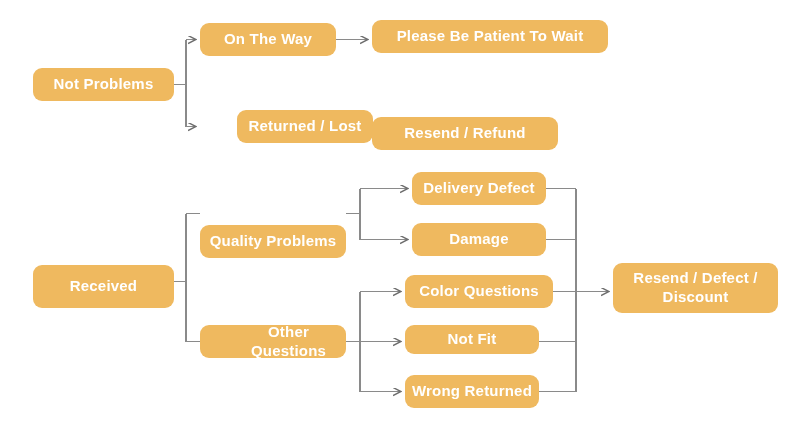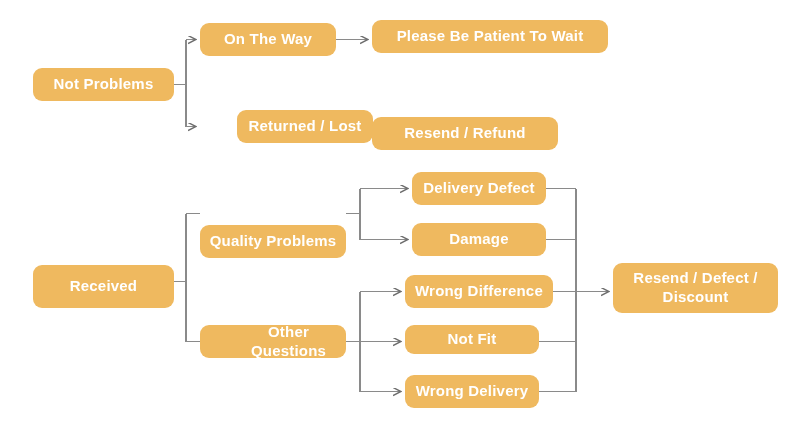--- a/index.html
+++ b/index.html
@@ -132,29 +132,29 @@
 
   <div class="node" style="left:412px; top:172px; width:134px; height:33px;">
     <span class="node-label">Delivery Defect</span>
   </div>
 
   <div class="node" style="left:412px; top:223px; width:134px; height:33px;">
     <span class="node-label">Damage</span>
   </div>
 
   <div class="node" style="left:405px; top:275px; width:148px; height:33px;">
-    <span class="node-label">Wrong Difference</span>
+    <span class="node-label">Color Questions</span>
   </div>
 
   <div class="node" style="left:405px; top:325px; width:134px; height:29px;">
     <span class="node-label">Not Fit</span>
   </div>
 
   <div class="node" style="left:405px; top:375px; width:134px; height:33px;">
-    <span class="node-label">Wrong Delivery</span>
+    <span class="node-label">Wrong Returned</span>
   </div>
 
   <div class="node" style="left:613px; top:263px; width:165px; height:50px;">
     <span class="node-label">Resend / Defect /
 Discount</span>
   </div>
 
 </div>
 
 </body></html>

